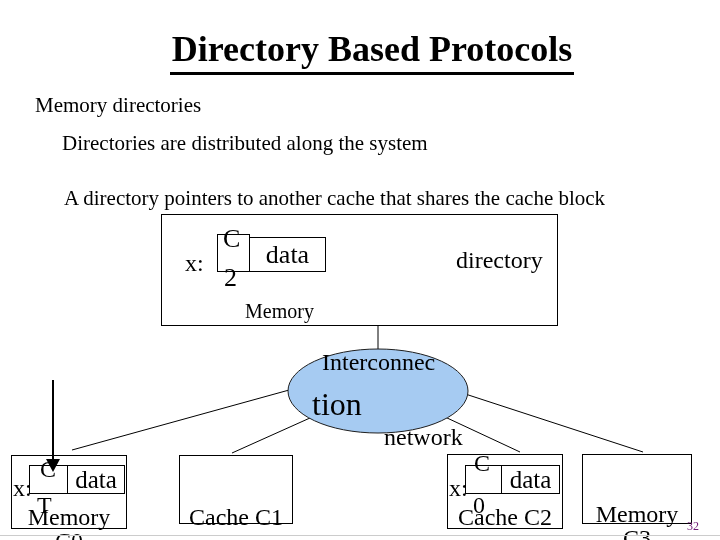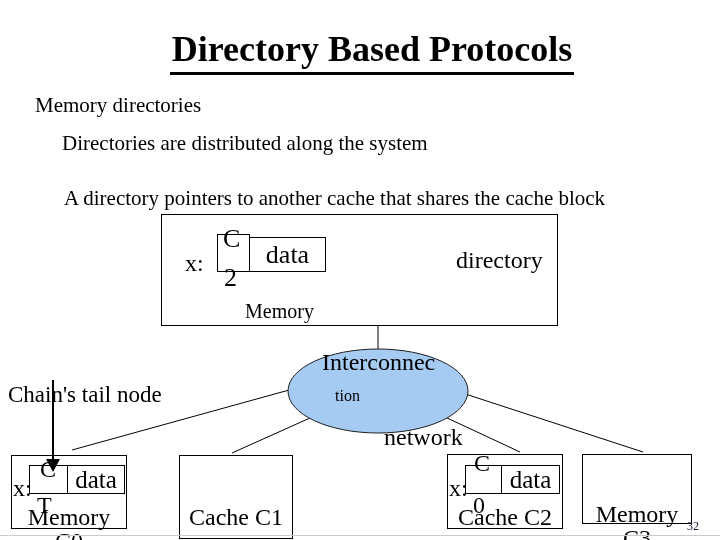--- a/index.html
+++ b/index.html
@@ -22,21 +22,21 @@
     padding:0 2px 2px 2px;
   }
   .bullet { font-size:21px; }
   .box { position:absolute; border:1px solid #000; background:#fff; box-sizing:border-box; }
   .cell { position:absolute; border:1px solid #000; background:#fff; box-sizing:border-box; }
   .databox { position:absolute; border:1px solid #000; background:#fff; box-sizing:border-box;
              display:flex; align-items:center; justify-content:center; }
   .cache-label { position:absolute; left:0; width:100%; text-align:center; font-size:24px; line-height:1; }
   .glyph { font-size:26px; }
   .small-glyph { font-size:24px; }
-  .page-num { font-size:12px; color:#0f172a; }
+  .page-num { font-size:12px; color:#701a75; }
   .bottom-hairline { position:absolute; left:0; top:535px; width:720px; height:1px; background:#cccccc; }
 </style>
 </head>
 <body>
 
 <div class="slide">
 
   <svg class="layer back">
     <line x1="378" y1="325" x2="378" y2="350" stroke="#000" stroke-width="1"></line>
     <line x1="300" y1="387" x2="72" y2="450" stroke="#000" stroke-width="1"></line>
@@ -61,37 +61,36 @@
     <div class="databox" style="left:87px; top:22px; width:77px; height:35px;">
       <span class="glyph">data</span>
     </div>
     <div class="t glyph" style="left:61px; top:11px;">C</div>
     <div class="t glyph" style="left:62px; top:50px;">2</div>
     <div class="t" style="left:294px; top:33px; font-size:24px;text-align:right;">directory</div>
     <div class="t" style="left:83px; top:86px; font-size:20px;">Memory</div>
   </div>
 
   <div class="t" style="left:322px; top:350px; font-size:24px;">Interconnec</div>
-  <div class="t" style="left:335px; top:388px; font-size:16px;">tion</div>
+  <div class="t" style="left:312px; top:388px; font-size:32px;">tion</div>
   <div class="t" style="left:340px; top:425px; font-size:24px;margin-left:44px;">network</div>
 
-  <div class="t" style="left:8px; top:383px; font-size:23px;">Chain's tail node</div>
 
   <div class="box" style="left:11px; top:455px; width:116px; height:74px;">
     <div class="t small-glyph" style="left:1px; top:20px;">x:</div>
     <div class="cell" style="left:17px; top:9px; width:39px; height:29px;"></div>
     <div class="databox" style="left:55px; top:9px; width:58px; height:29px;">
       <span style="font-size:25px;">data</span>
     </div>
     <div class="t small-glyph" style="left:28px; top:1px;">C</div>
     <div class="t small-glyph" style="left:25px; top:37px;">T</div>
     <div class="cache-label" style="top:49px;">Memory C0</div>
   </div>
 
-  <div class="box" style="left:179px; top:455px; width:114px; height:84px;">
+  <div class="box" style="left:179px; top:455px; width:114px; height:69px;">
     <div class="cache-label" style="top:49px;">Cache C1</div>
   </div>
 
   <div class="box" style="left:447px; top:454px; width:116px; height:75px;">
     <div class="t small-glyph" style="left:1px; top:21px;">x:</div>
     <div class="cell" style="left:17px; top:10px; width:37px; height:29px;"></div>
     <div class="databox" style="left:53px; top:10px; width:59px; height:29px;">
       <span style="font-size:25px;">data</span>
     </div>
     <div class="t small-glyph" style="left:26px; top:-4px;">C</div>

